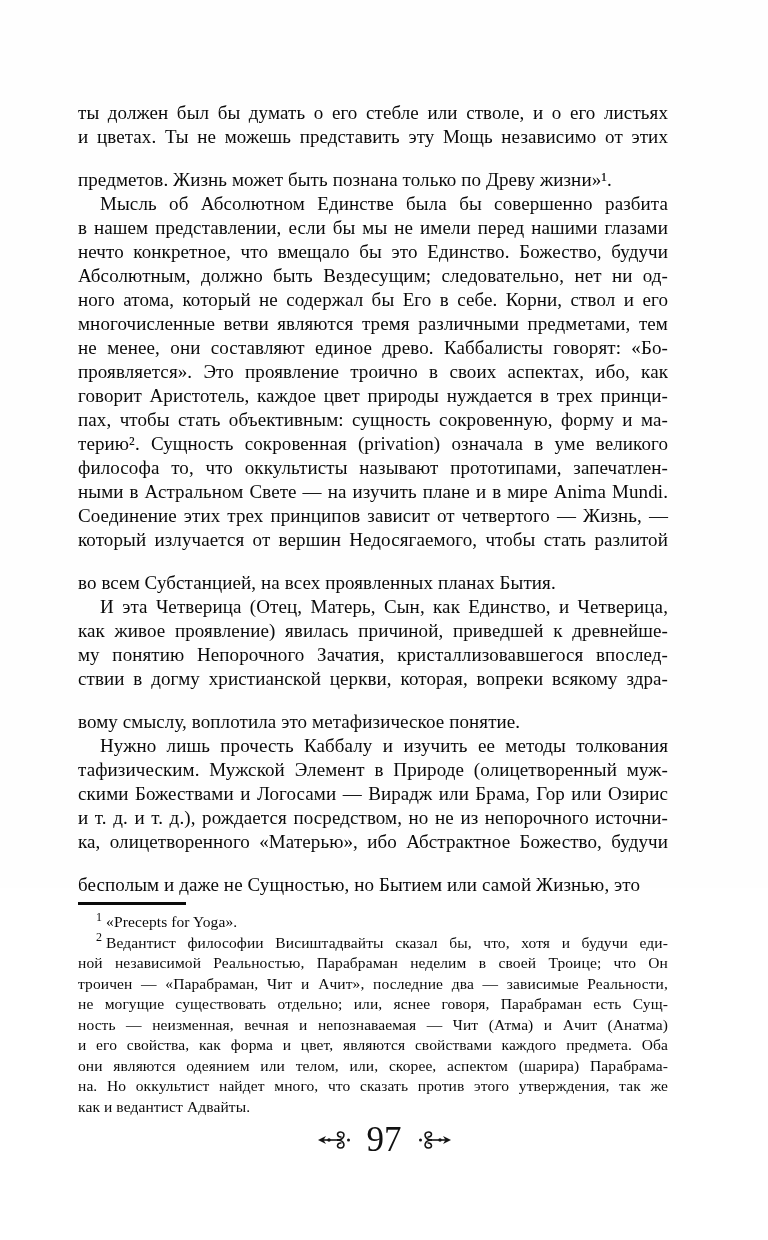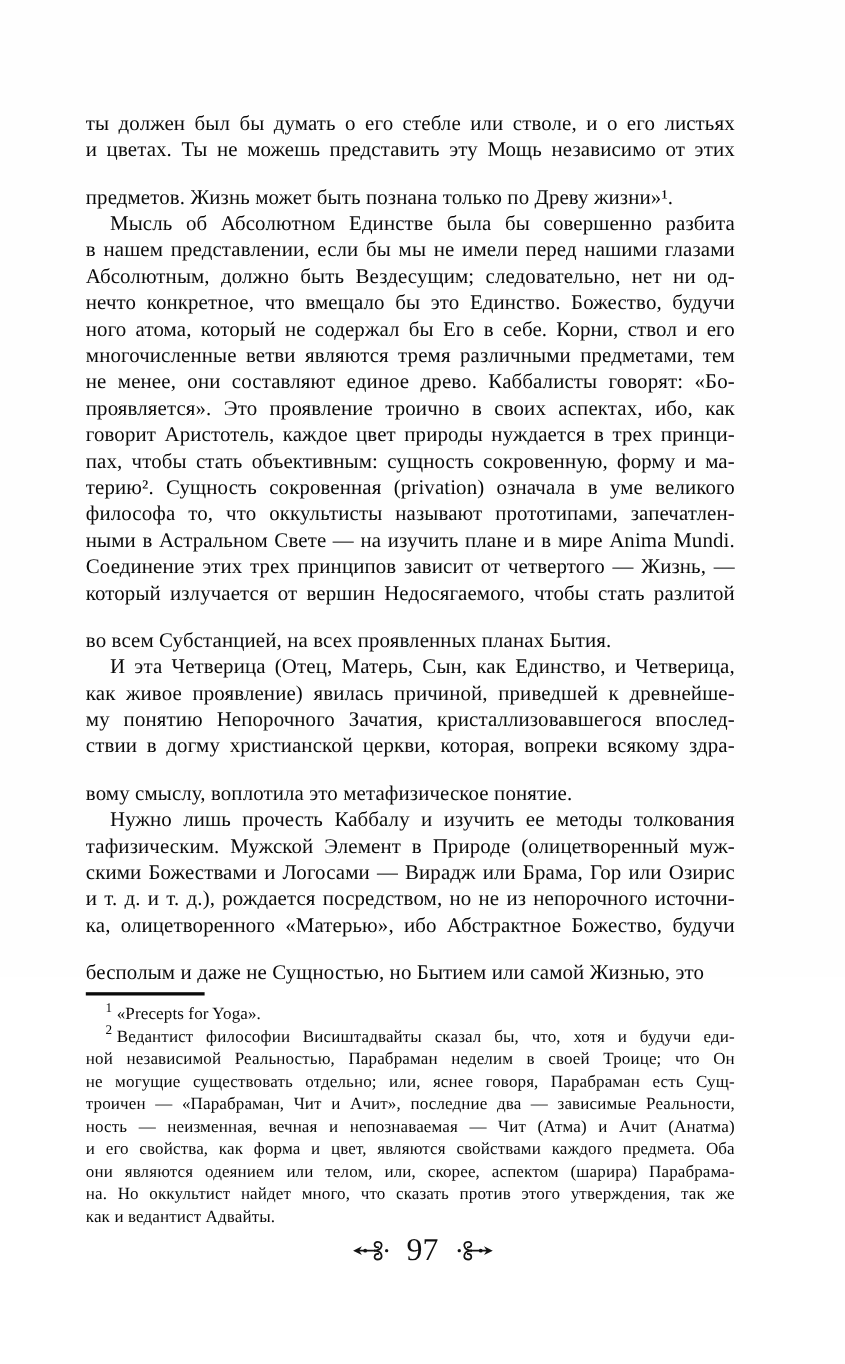--- a/index.html
+++ b/index.html
@@ -56,43 +56,43 @@
   .footer {
     position: absolute;
     left: 0; top: 1122px;
     width: 768px;
     display: flex;
     align-items: center;
     justify-content: center;
     gap: 14px;
   }
   .page-number {
-    font-size: 29px;
+    font-size: 35px;
     color: #111;
     line-height: 1;
   }
   .fleuron { display: block; }
 </style>
 </head>
 <body>
 
 <div class="page">
 
   <div class="text-block">
     <div id="body-text">
         <div class="paragraph">
           <div class="body-line">ты должен был бы думать о его стебле или стволе, и о его листьях</div>
           <div class="body-line">и цветах. Ты не можешь представить эту Мощь независимо от этих</div>
           <div class="body-line last">предметов. Жизнь может быть познана только по Древу жизни»¹.</div>
         </div>
         <div class="paragraph">
           <div class="body-line indent">Мысль об Абсолютном Единстве была бы совершенно разбита</div>
           <div class="body-line">в нашем представлении, если бы мы не имели перед нашими глазами</div>
+          <div class="body-line">нечто конкретное, что вмещало бы это Единство. Божество, будучи</div>
           <div class="body-line">Абсолютным, должно быть Вездесущим; следовательно, нет ни од-</div>
-          <div class="body-line">нечто конкретное, что вмещало бы это Единство. Божество, будучи</div>
           <div class="body-line">ного атома, который не содержал бы Его в себе. Корни, ствол и его</div>
           <div class="body-line">многочисленные ветви являются тремя различными предметами, тем</div>
           <div class="body-line">не менее, они составляют единое древо. Каббалисты говорят: «Бо-</div>
           <div class="body-line">проявляется». Это проявление троично в своих аспектах, ибо, как</div>
           <div class="body-line">говорит Аристотель, каждое цвет природы нуждается в трех принци-</div>
           <div class="body-line">пах, чтобы стать объективным: сущность сокровенную, форму и ма-</div>
           <div class="body-line">терию². Сущность сокровенная (privation) означала в уме великого</div>
           <div class="body-line">философа то, что оккультисты называют прототипами, запечатлен-</div>
           <div class="body-line">ными в Астральном Свете — на изучить плане и в мире Anima Mundi.</div>
           <div class="body-line">Соединение этих трех принципов зависит от четвертого — Жизнь, —</div>
@@ -116,22 +116,22 @@
         </div>
       </div>
     <div class="footnote-rule"></div>
     <div class="footnotes" id="footnotes">
         <div>
           <div class="fn-line last indent"><sup class="fn-mark">1</sup>«Precepts for Yoga».</div>
         </div>
         <div>
           <div class="fn-line indent"><sup class="fn-mark">2</sup>Ведантист философии Висиштадвайты сказал бы, что, хотя и будучи еди-</div>
           <div class="fn-line">ной независимой Реальностью, Парабраман неделим в своей Троице; что Он</div>
+          <div class="fn-line">троичен — «Парабраман, Чит и Ачит», последние два — зависимые Реальности,</div>
           <div class="fn-line">не могущие существовать отдельно; или, яснее говоря, Парабраман есть Сущ-</div>
-          <div class="fn-line">троичен — «Парабраман, Чит и Ачит», последние два — зависимые Реальности,</div>
           <div class="fn-line">ность — неизменная, вечная и непознаваемая — Чит (Атма) и Ачит (Анатма)</div>
           <div class="fn-line">и его свойства, как форма и цвет, являются свойствами каждого предмета. Оба</div>
           <div class="fn-line">они являются одеянием или телом, или, скорее, аспектом (шарира) Парабрама-</div>
           <div class="fn-line">на. Но оккультист найдет много, что сказать против этого утверждения, так же</div>
           <div class="fn-line last">как и ведантист Адвайты.</div>
         </div>
       </div>
   </div>
 
   <div class="footer">

